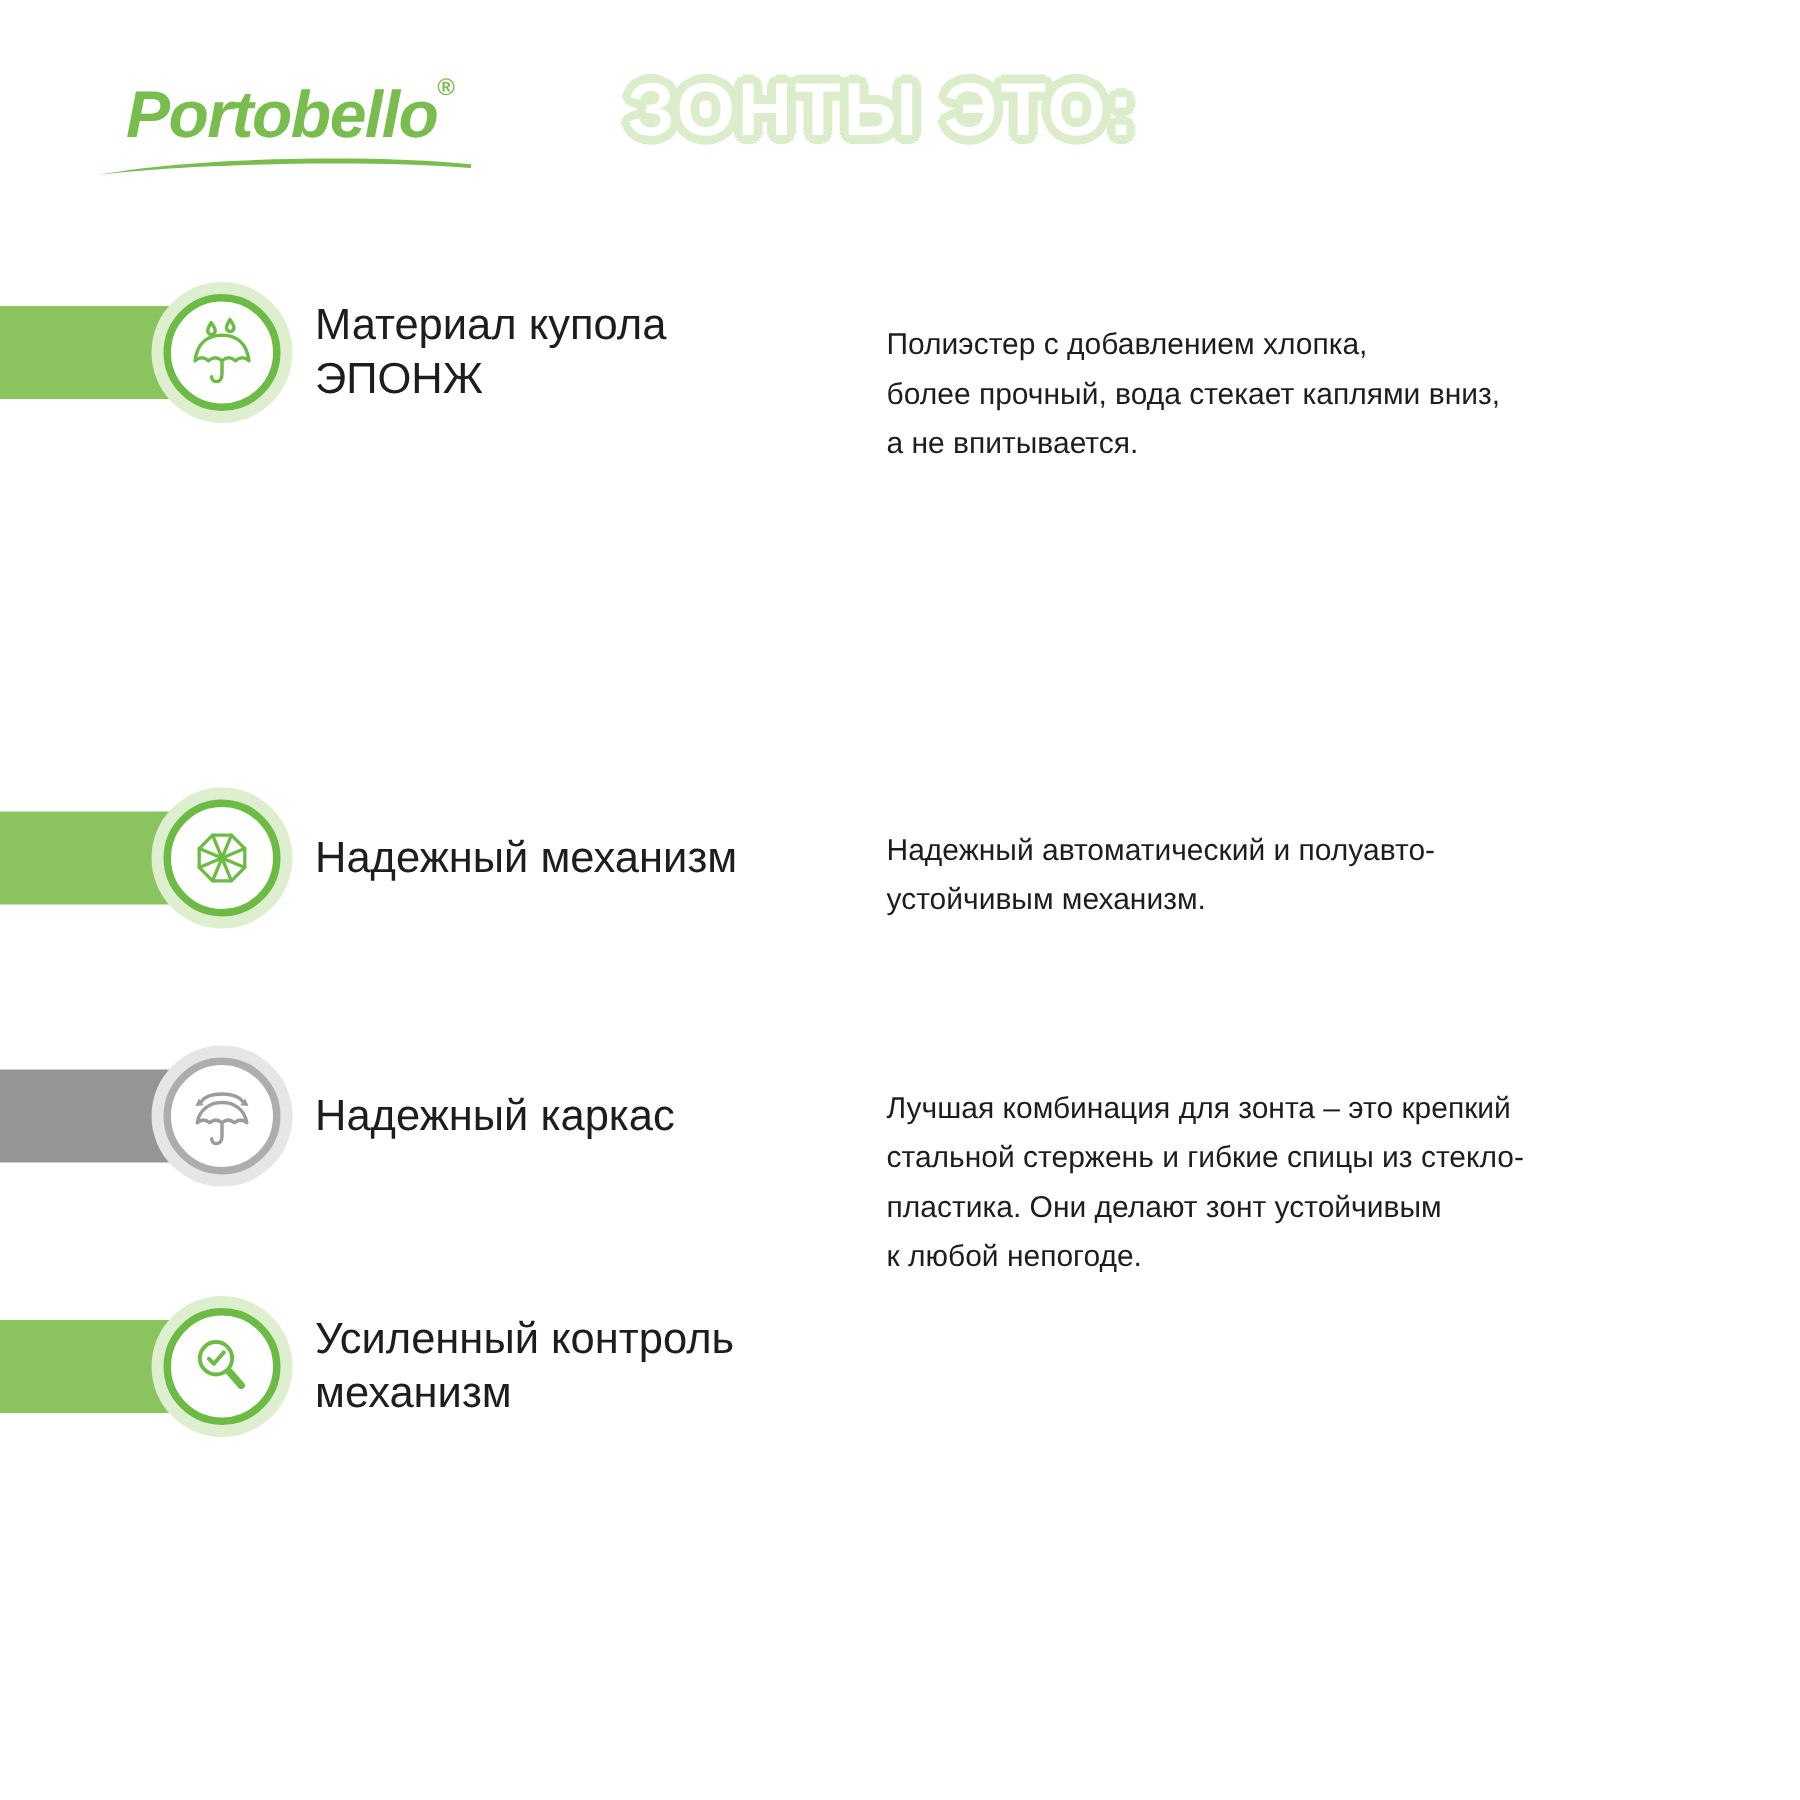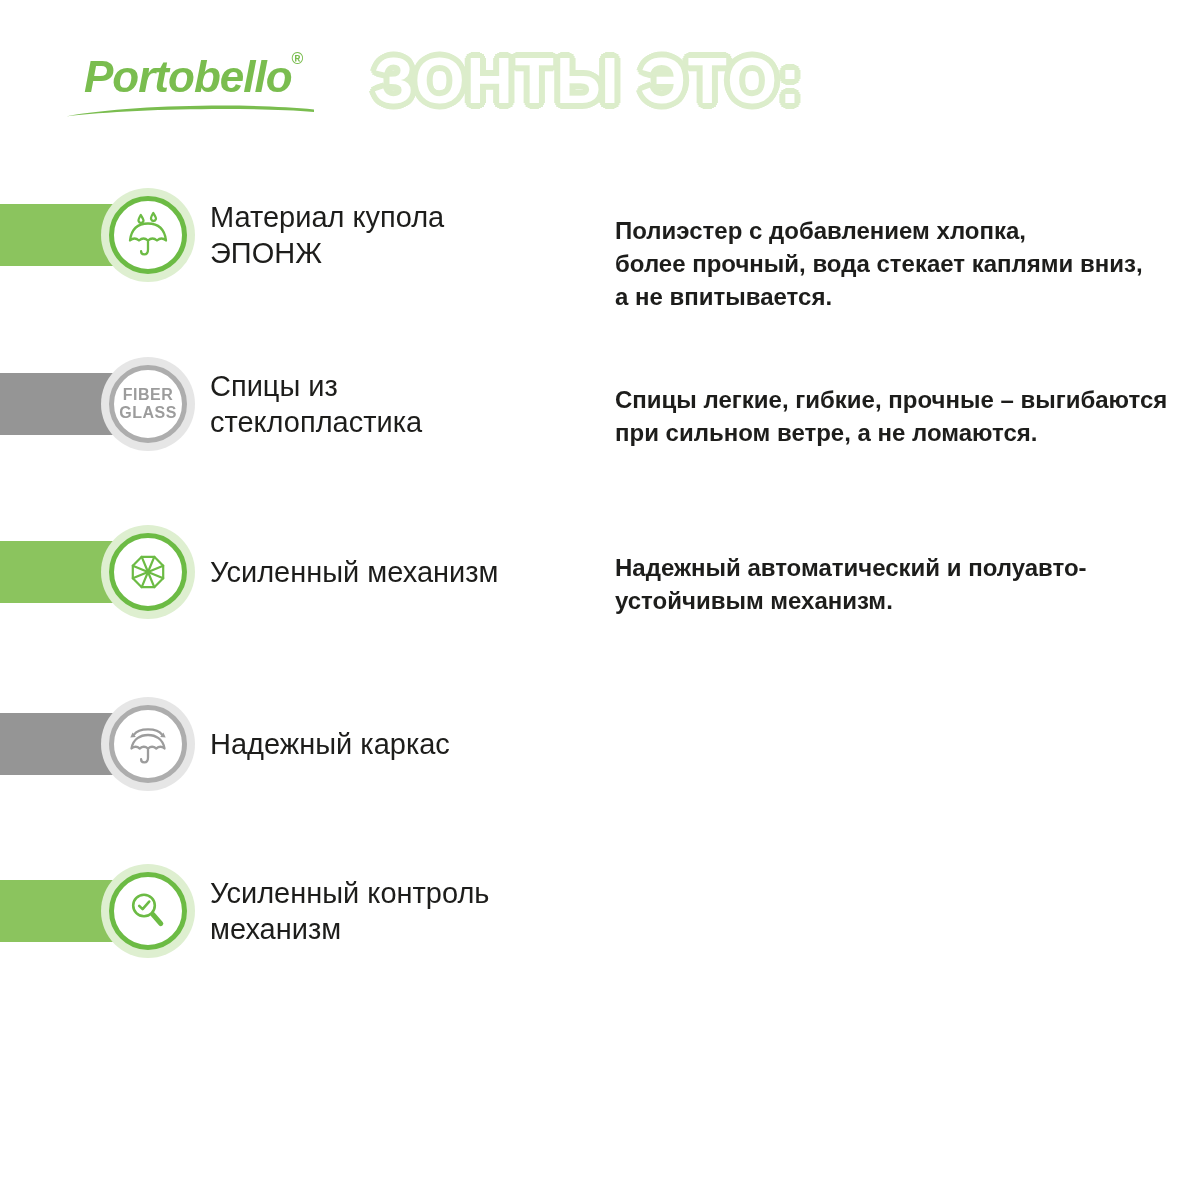--- a/index.html
+++ b/index.html
@@ -29,21 +29,21 @@
   .logo{
     position:absolute;left:84px;top:50px;
     font-style:italic;font-weight:700;font-size:44px;
     letter-spacing:-1px;color:var(--logo-green);
     white-space:nowrap;
   }
   .logo .reg{font-size:16px;vertical-align:28px;font-style:normal;}
   .swoosh{position:absolute;left:66px;top:98px;width:248px;height:20px;}
   .main-title{
     position:absolute;left:588px;top:44px;transform:translateX(-50%);
-    font-weight:700;font-size:64px;letter-spacing:2px;white-space:nowrap;
+    font-weight:700;font-size:50px;letter-spacing:2px;white-space:nowrap;
     color:#ffffff;
     -webkit-text-stroke:3px var(--title-stroke);
     paint-order:stroke fill;
     text-shadow:
       6px 0 var(--title-halo),-6px 0 var(--title-halo),
       0 6px var(--title-halo),0 -6px var(--title-halo),
       4px 4px var(--title-halo),-4px 4px var(--title-halo),
       4px -4px var(--title-halo),-4px -4px var(--title-halo),
       5px 2px var(--title-halo),-5px 2px var(--title-halo),
       5px -2px var(--title-halo),-5px -2px var(--title-halo),
@@ -69,22 +69,22 @@
     font-weight:700;font-size:16px;line-height:18px;letter-spacing:.5px;
     color:var(--gray-glyph);text-align:center;white-space:pre-line;
   }
   .title{
     position:absolute;left:210px;top:0;height:170px;
     display:flex;align-items:center;
     font-weight:400;font-size:29px;line-height:36px;
     white-space:pre-line;color:var(--ink);
   }
   .desc{
-    position:absolute;left:615px;top:64px;
-    font-size:24px;line-height:33px;font-weight:700;
+    position:absolute;left:591px;top:64px;
+    font-size:20px;line-height:33px;font-weight:400;
     white-space:pre-line;color:var(--ink);
   }
 </style>
 </head>
 <body>
 
 <div class="page">
 
   <div class="logo"><span>Portobello</span><span class="reg">®</span></div>
   <svg class="swoosh" viewBox="0 0 248 20" xmlns="http://www.w3.org/2000/svg">
@@ -103,67 +103,59 @@
         <path d="M24 29.5 L24 38.5 C24 41.6 22.4 43.4 20.3 43.4 C18.4 43.4 17.1 42.1 17.1 40.2"></path>
       </svg>
     </div>
     <h2 class="title">Материал купола
 ЭПОНЖ</h2>
     <p class="desc">Полиэстер с добавлением хлопка,
 более прочный, вода стекает каплями вниз,
 а не впитывается.</p>
   </section>
 
-  <section class="row gray" style="top:319px">
-    <div class="bar"></div>
-    <div class="halo"></div>
-    <div class="disc">
-      <div class="badge-text">FIBER
-GLASS</div>
-    </div>
-    <h2 class="title">Спицы из
-стеклопластика</h2>
-    <p class="desc">Спицы легкие, гибкие, прочные – выгибаются
-при сильном ветре, а не ломаются.</p>
-  </section>
 
   <section class="row green" style="top:487px">
     <div class="bar"></div>
     <div class="halo"></div>
     <div class="disc">
       <svg width="48" height="48" viewBox="0 0 48 48" fill="none" stroke="currentColor" stroke-width="2.2" stroke-linecap="round" stroke-linejoin="round">
         <polygon points="39.2,17.7 30.3,8.8 17.7,8.8 8.8,17.7 8.8,30.3 17.7,39.2 30.3,39.2 39.2,30.3"></polygon>
         <line x1="24" y1="24" x2="39.2" y2="17.7"></line>
         <line x1="24" y1="24" x2="30.3" y2="8.8"></line>
         <line x1="24" y1="24" x2="17.7" y2="8.8"></line>
         <line x1="24" y1="24" x2="8.8" y2="17.7"></line>
         <line x1="24" y1="24" x2="8.8" y2="30.3"></line>
         <line x1="24" y1="24" x2="17.7" y2="39.2"></line>
         <line x1="24" y1="24" x2="30.3" y2="39.2"></line>
         <line x1="24" y1="24" x2="39.2" y2="30.3"></line>
       </svg>
     </div>
-    <h2 class="title">Усиленный механизм</h2>
+    <h2 class="title">Надежный механизм</h2>
     <p class="desc">Надежный автоматический и полуавто-
 устойчивым механизм.</p>
   </section>
 
   <section class="row gray" style="top:659px">
     <div class="bar"></div>
     <div class="halo"></div>
     <div class="disc">
       <svg width="48" height="48" viewBox="0 0 48 48" fill="none" stroke="currentColor" stroke-width="2.3" stroke-linecap="round" stroke-linejoin="round">
         <path d="M10 14.6 C14.6 7.6 33.4 7.6 38 14.6"></path>
         <path d="M6.3 17.4 L11.8 16.9 L8.6 12.4 Z" fill="currentColor" stroke="none"></path>
         <path d="M41.7 17.4 L36.2 16.9 L39.4 12.4 Z" fill="currentColor" stroke="none"></path>
         <path d="M7.5 28.5 C9 19 16.5 15 24 15 C31.5 15 39 19 40.5 28.5 Q36.4 25 32.25 28.5 Q28.1 25 24 28.5 Q19.9 25 15.75 28.5 Q11.6 25 7.5 28.5 Z"></path>
         <path d="M24 28.5 L24 37.5 C24 40.6 22.4 42.4 20.3 42.4 C18.4 42.4 17.1 41.1 17.1 39.2"></path>
       </svg>
     </div>
     <h2 class="title">Надежный каркас</h2>
+    <p class="desc">Лучшая комбинация для зонта – это крепкий
+стальной стержень и гибкие спицы из стекло-
+пластика. Они делают зонт устойчивым
+к любой непогоде.</p>
   </section>
 
   <section class="row green" style="top:826px">
     <div class="bar"></div>
     <div class="halo"></div>
     <div class="disc">
       <svg width="48" height="48" viewBox="0 0 48 48" fill="none" stroke="currentColor" stroke-width="2.6" stroke-linecap="round" stroke-linejoin="round">
         <circle cx="20" cy="18.5" r="10.8"></circle>
         <path d="M15.2 18.8 L18.6 22.2 L25.2 14.6"></path>
         <path d="M28.8 27.4 L36.8 36.6" stroke-width="5"></path>

